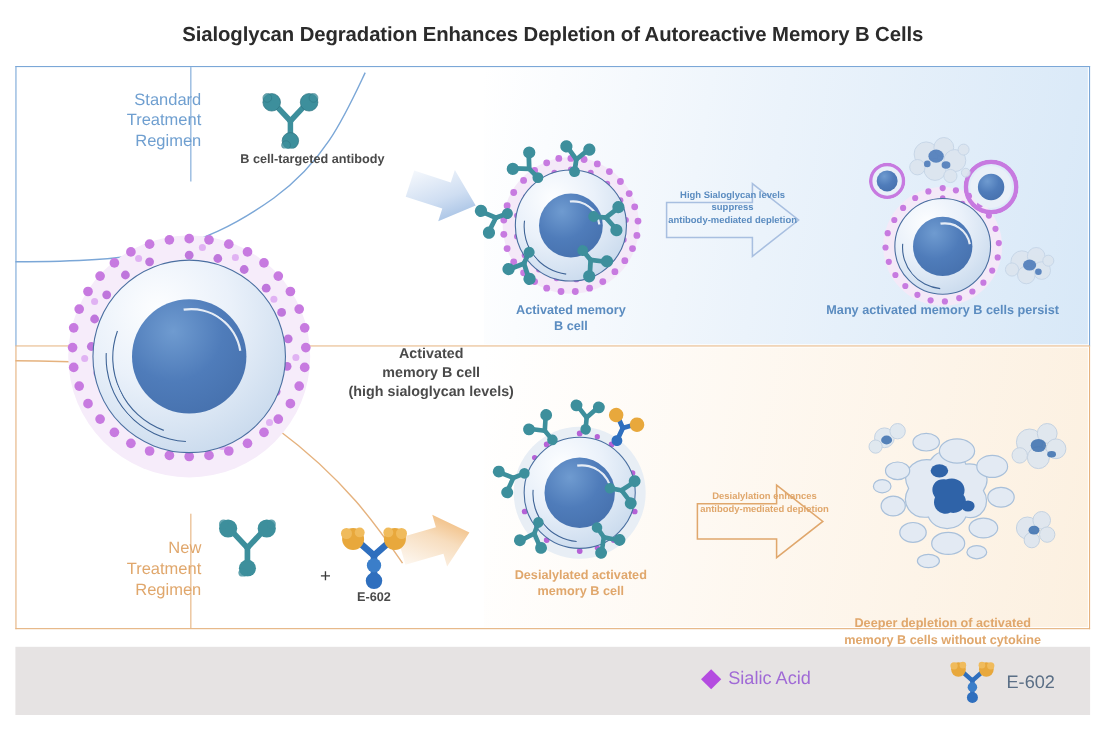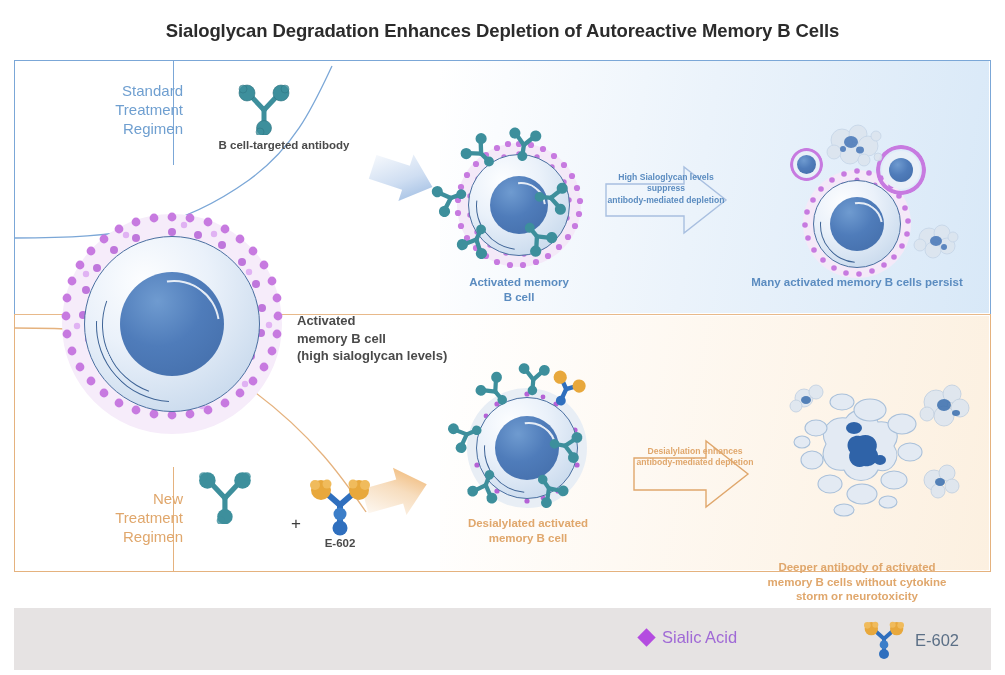--- a/index.html
+++ b/index.html
@@ -56,21 +56,21 @@
        background:radial-gradient(circle at 36% 28%,#6f9bd0 0%,#4f7cba 45%,#426ca8 100%);}
   .cell .shine{position:absolute;border-radius:50%;border:2.5px solid rgba(255,255,255,.85);
        border-right-color:transparent;border-top-color:transparent;border-bottom-color:transparent;}
   .cell .arc{position:absolute;border-radius:50%;border:1.5px solid #3f6496;
        border-right-color:transparent;border-bottom-color:transparent;border-top-color:transparent;}
 
   
   .debris{position:absolute;}
 
   
-  .footer{position:absolute;left:14px;top:588px;width:977px;height:62px;background:#e6e3e3;margin-top:20px;}
+  .footer{position:absolute;left:14px;top:588px;width:977px;height:62px;background:#e6e3e3;}
   .legend-item{position:absolute;display:flex;align-items:center;gap:9px;}
   .legend-txt{font-size:16.5px;}
   .diamond{width:13px;height:13px;background:#b44ce0;transform:rotate(45deg);}
 
   .plus{position:absolute;font-size:17px;color:#3b3b3b;}
 </style>
 </head>
 <body>
 
 <div class="title">Sialoglycan Degradation Enhances Depletion of Autoreactive Memory B Cells</div>
@@ -455,21 +455,21 @@
           <circle cx="70" cy="27" r="3.2"></circle>
       </g>
     </svg>
     <div class="cyto" style="left:28px;top:28px;width:176px;height:176px;"></div>
     <div class="arc" style="left:40px;top:40px;width:152px;height:152px;transform:rotate(-42deg);"></div>
     <div class="arc" style="left:46px;top:46px;width:140px;height:140px;transform:rotate(-25deg);border-width:1.2px;"></div>
     <div class="nuc" style="left:64px;top:64px;width:104px;height:104px;"></div>
     <div class="shine" style="left:72px;top:72px;width:88px;height:88px;transform:rotate(126deg);"></div>
   </div>
 
-  <div class="cap cap-grey" style="left:283px;top:252px;width:190px;font-size:13px;line-height:1.35;">
+  <div class="cap cap-grey" style="left:283px;top:252px;width:190px;font-size:13px;line-height:1.35;text-align:center;">
     <div>Activated</div>
     <div>memory B cell</div>
     <div>(high sialoglycan levels)</div>
   </div>
 
   <svg style="position:absolute;left:182px;top:410px;width:62px;height:54px;" viewBox="0 0 60 52">
     <g fill="#3d8f9c">
       <path d="M28,26 L28,44" stroke="#3d8f9c" stroke-width="5" stroke-linecap="round"></path>
       <path d="M28,27 L13,11" stroke="#3d8f9c" stroke-width="5" stroke-linecap="round"></path>
       <path d="M28,27 L43,11" stroke="#3d8f9c" stroke-width="5" stroke-linecap="round"></path>
@@ -638,21 +638,21 @@
     </g>
     <g fill="#3b6fae" opacity=".85">
       <ellipse cx="160" cy="33" rx="7" ry="6"></ellipse>
         <ellipse cx="172" cy="41" rx="4" ry="3"></ellipse>
       <ellipse cx="156" cy="110" rx="5" ry="4"></ellipse>
       <ellipse cx="22" cy="28" rx="5" ry="4"></ellipse>
     </g>
   </svg>
 
   <div class="cap cap-orange ctr" style="left:712px;top:500px;width:262px;font-size:11.5px;">
-    <div>Deeper antibody of activated</div>
+    <div>Deeper depletion of activated</div>
     <div>memory B cells without cytokine</div>
     <div>storm or neurotoxicity</div>
   </div>
 
 </div>
 
 <div class="footer">
   <div class="legend-item" style="left:626px;top:20px;">
     <div class="diamond"></div>
     <span class="legend-txt" style="color:#a06ad6;">Sialic Acid</span>

